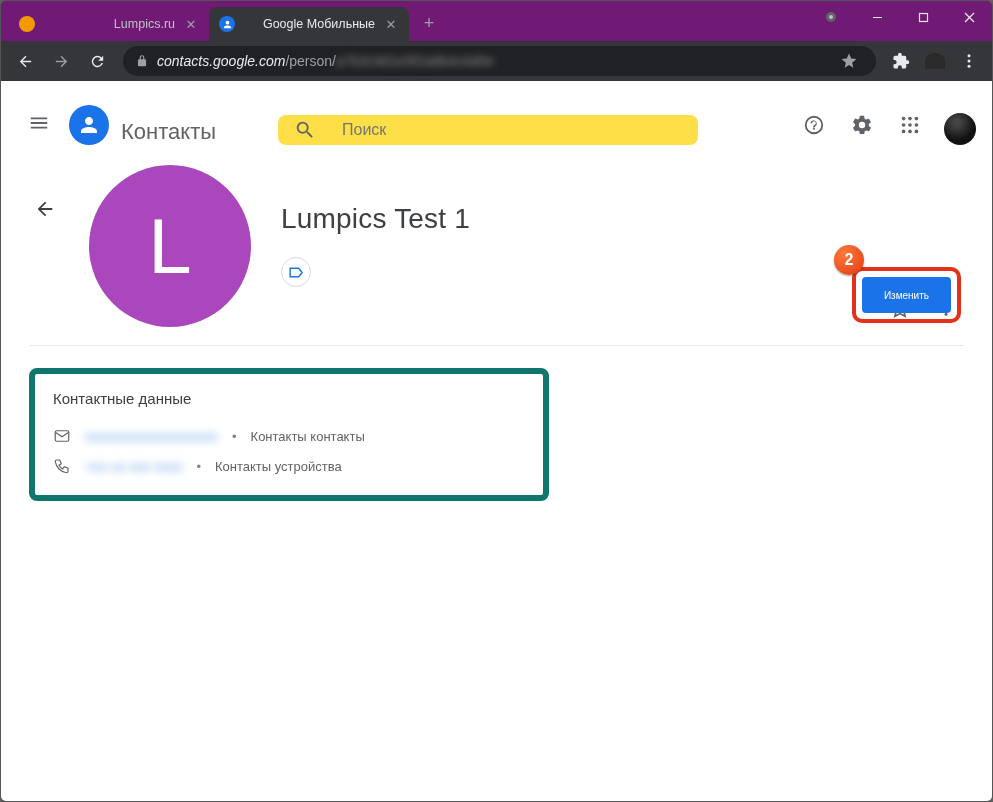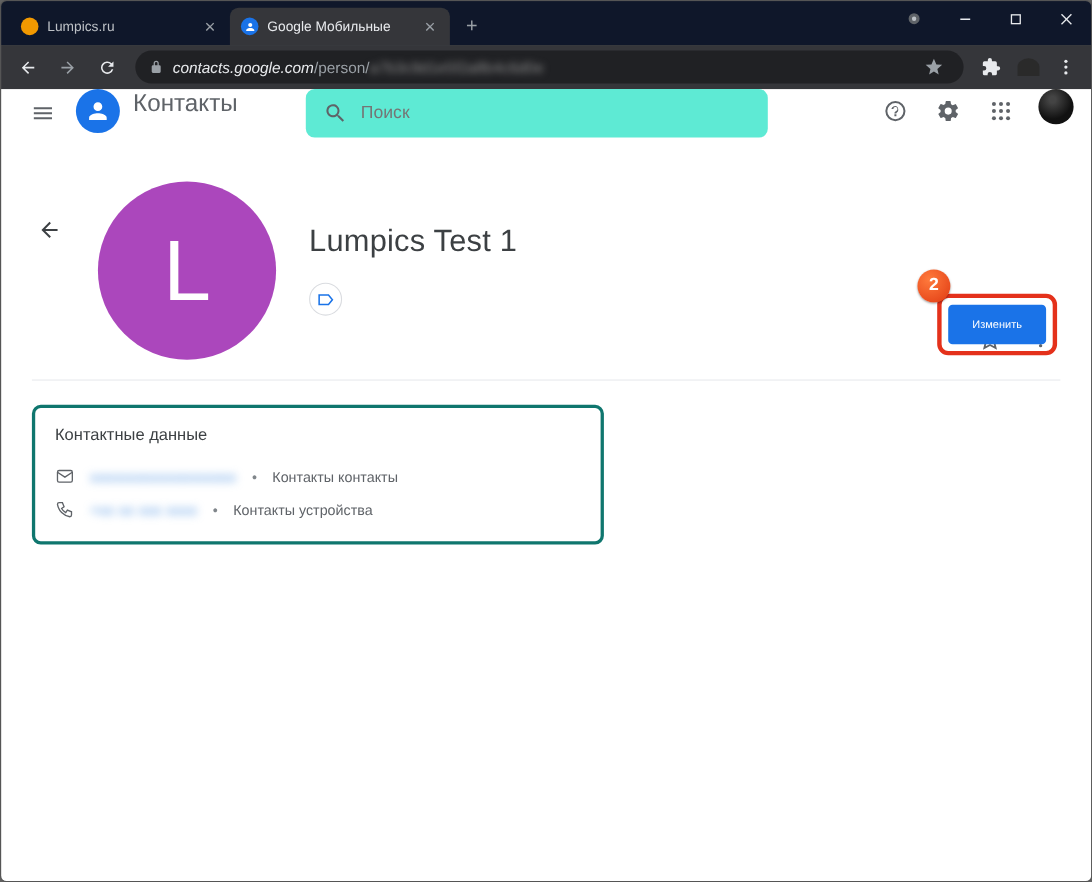--- a/index.html
+++ b/index.html
@@ -1,19 +1,19 @@
 <!DOCTYPE html>
 <html><head>
 <meta charset="utf-8">
 <style>
   * { box-sizing: border-box; margin: 0; padding: 0; font-family: 'Segoe UI', Arial, sans-serif; }
   body { width: 993px; height: 802px; background: #616161; overflow: hidden; border:1px solid #555; border-radius:6px; }
 
   
-  .titlebar { height: 40px; background: #0f172a; display:flex; align-items:flex-end; }
+  .titlebar { height: 40px; background: #701a75; display:flex; align-items:flex-end;text-align:right; }
   .tabs { display:flex; align-items:flex-end; height:100%; padding-left:8px; flex:1; }
   .tab { display:flex; align-items:center; height:34px; padding:0 10px; font-size:12.5px; color:#bdc1c6; border-top-left-radius:8px; border-top-right-radius:8px; min-width:200px; max-width:215px; position:relative; gap:8px; }
   .tab.active { background:#35363a; color:#e8eaed; }
   .tab .favicon { width:16px; height:16px; border-radius:50%; flex-shrink:0; }
   .fav-orange { background:#f29900; }
   .fav-blue { width:16px; height:16px; border-radius:50%; background:#1a73e8; display:flex; align-items:center; justify-content:center; }
   .fav-blue svg { width:11px; height:11px; fill:#fff; }
   .tab .tlabel { flex:1; white-space:nowrap; overflow:hidden; text-overflow:ellipsis; }
   .tab .tclose { width:16px; height:16px; display:flex; align-items:center; justify-content:center; color:#9aa0a6; font-size:13px; }
   .newtab { width:28px; height:28px; margin-left:6px; margin-bottom:4px; color:#9aa0a6; font-size:18px; display:flex; align-items:center; justify-content:center; border-radius:50%; }
@@ -30,27 +30,27 @@
   .omnibox .url-host { color:#e8eaed;font-style:italic; }
   .omnibox .url-path { color:#9aa0a6; }
   .omnibox .blur { filter: blur(3.5px); color:#888; }
   .addr-icon { width:30px; height:30px; border-radius:50%; display:flex; align-items:center; justify-content:center; color:#e8eaed; }
   .addr-icon svg { width:18px; height:18px; fill:currentColor; }
   .profile-dot { width:20px; height:16px; background:#2a2a2a; border-radius:50% 50% 0 0; }
   .account-dot { width:10px; height:10px; background:#bdc1c6; border-radius:50%; border:3px solid #5f6368; }
 
   
   .page { background:#fff; height:722px; width:100%; position:relative; overflow:hidden; }
-  .gbar { height:64px; display:flex; align-items:flex-start; padding:0 16px; gap:8px; }
+  .gbar { height:64px; display:flex; align-items:flex-end; padding:0 16px; gap:8px; }
   .menu-btn { width:44px; height:44px; display:flex; align-items:center; justify-content:center; border-radius:50%; }
   .menu-btn svg { width:22px; height:22px; fill:#5f6368; }
   .app-logo { width:40px; height:40px; border-radius:50%; background:#1a73e8; display:flex; align-items:center; justify-content:center; margin-right:4px; }
   .app-logo svg { width:24px; height:24px; fill:#fff; }
   .app-title { font-size:22px; color:#5f6368; font-weight:400; letter-spacing:0; }
-  .searchbox { flex:0 1 420px; margin-left:54px; height:44px; background:#5eead4; border-radius:8px; display:flex; align-items:center; padding:0 16px; gap:12px; }
+  .searchbox { flex:0 1 420px; margin-left:54px; height:30px; background:#fde047; border-radius:8px; display:flex; align-items:center; padding:0 16px; gap:26px; }
   .searchbox svg { width:22px; height:22px; fill:#5f6368; }
   .searchbox input { border:none; background:transparent; outline:none; font-size:16px; color:#5f6368; flex:1; }
   .gbar-spacer { flex:1; }
   .gbar-icon { width:40px; height:40px; display:flex; align-items:center; justify-content:center; border-radius:50%; }
   .gbar-icon svg { width:22px; height:22px; fill:#5f6368; }
   .gbar-avatar { width:32px; height:32px; border-radius:50%; background:radial-gradient(circle at 40% 30%, #444 10%, #111 60%); margin-left:6px; }
 
   
   .content { padding:0 28px; }
   .back-btn { position:absolute; left:24px; top:108px; width:40px; height:40px; display:flex; align-items:center; justify-content:center; }
@@ -65,21 +65,21 @@
   .star-btn, .kebab-btn { width:36px; height:36px; display:flex; align-items:center; justify-content:center; border-radius:50%; }
   .star-btn svg { width:22px; height:22px; fill:none; stroke:#5f6368; stroke-width:1.8; }
   .kebab-btn svg { width:18px; height:18px; fill:#5f6368; }
   .edit-btn { background:#1a73e8; color:#fff; border:none; font-size:10px; font-weight:500; height:36px; padding:0 22px; border-radius:4px; cursor:pointer; }
 
   
   .annotation-wrap { position:absolute; right:3px; bottom:4px; padding:6px; border:4px solid #e4311b; border-radius:10px; display:flex; align-items:center; }
   .annotation-badge { position:absolute; top:-26px; left:-22px; width:30px; height:30px; border-radius:50%; background:radial-gradient(circle at 35% 30%, #ff7a3c, #e03a12); color:#fff; font-weight:700; display:flex; align-items:center; justify-content:center; font-size:16px; box-shadow:0 1px 2px rgba(0,0,0,.4); }
 
   
-  .card { margin:22px 0 0 0; border:3px solid #0f766e; border-radius:8px; width:520px; padding:16px 18px 14px; }
+  .card { margin:22px 0 0 0; border:6px solid #0f766e; border-radius:8px; width:520px; padding:16px 18px 14px; }
   .card-title { font-size:15px; color:#3c4043; font-weight:500; margin-bottom:14px; }
   .row { display:flex; align-items:center; gap:14px; font-size:13px; color:#5f6368; padding:6px 0; }
   .row svg { width:18px; height:18px; fill:none; stroke:#5f6368; stroke-width:1.6; flex-shrink:0; }
   .row .val { filter:blur(4px); color:#4a90e2; letter-spacing:0.5px; }
   .row .dot { color:#80868b; }
   .row .tag { color:#5f6368; }
 </style>
 </head>
 <body>
 

